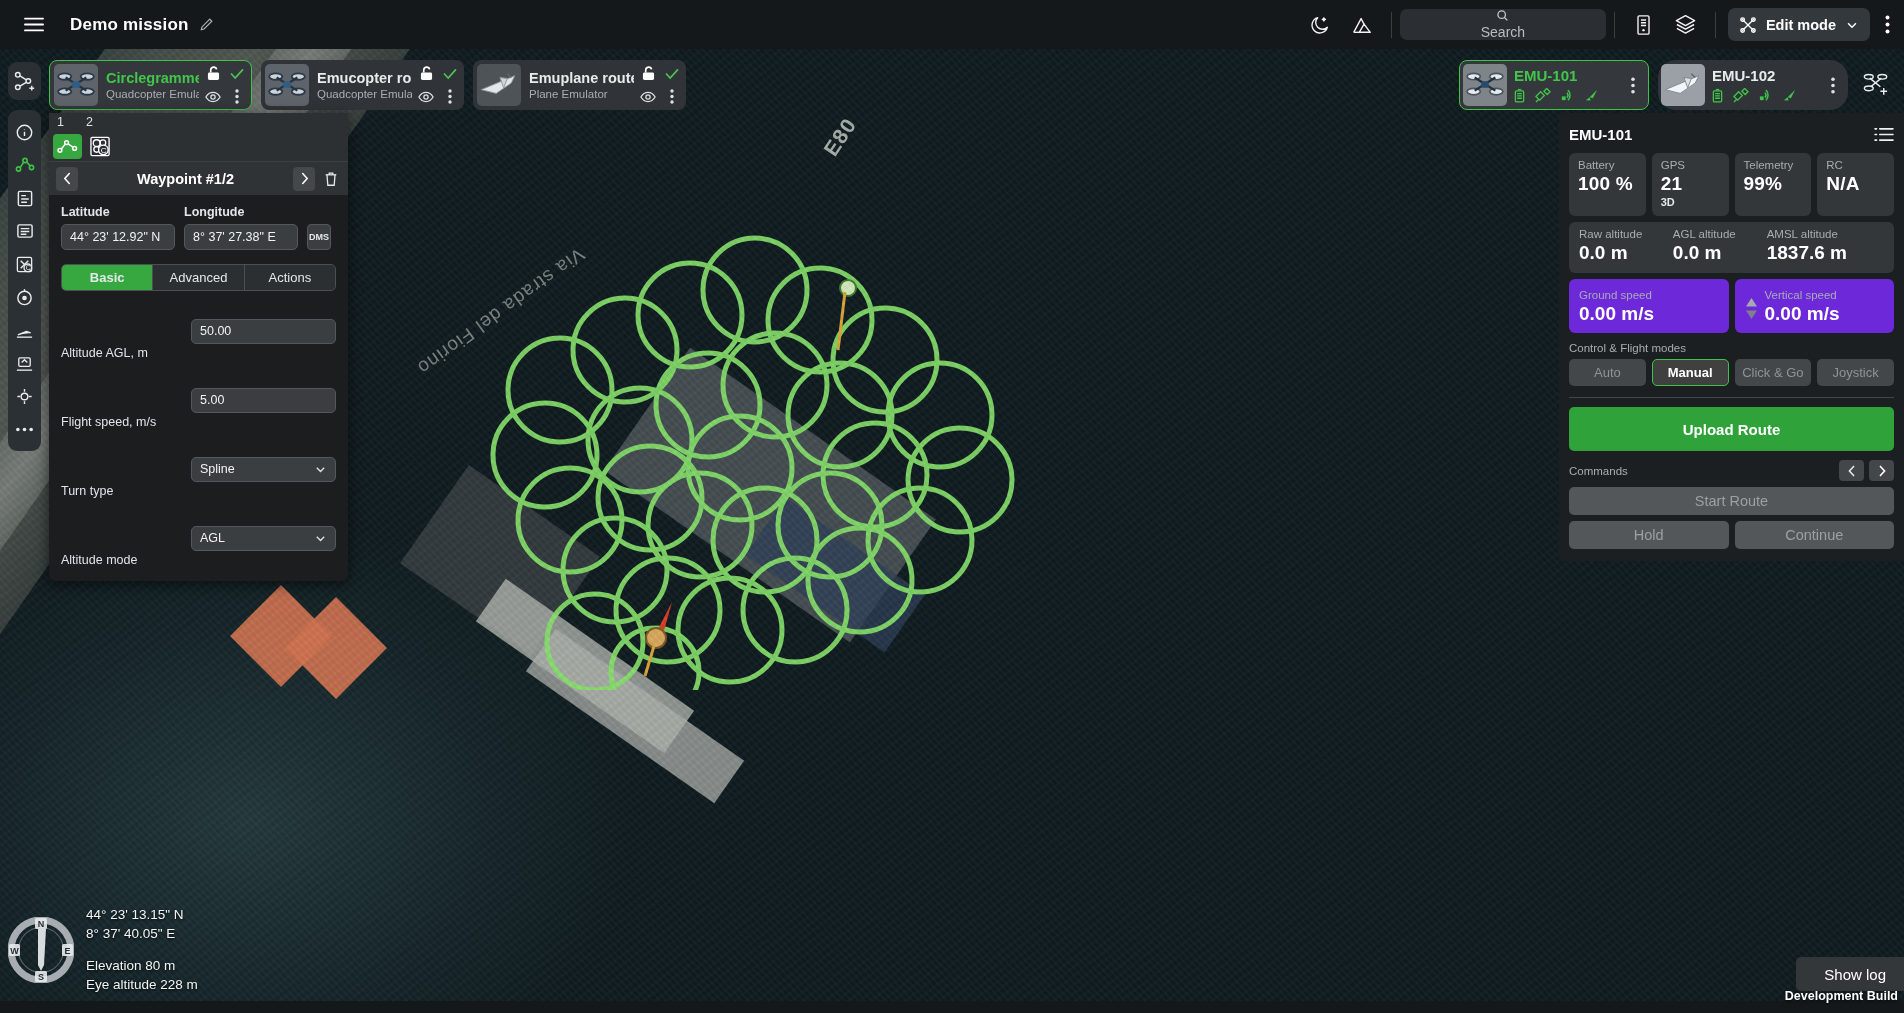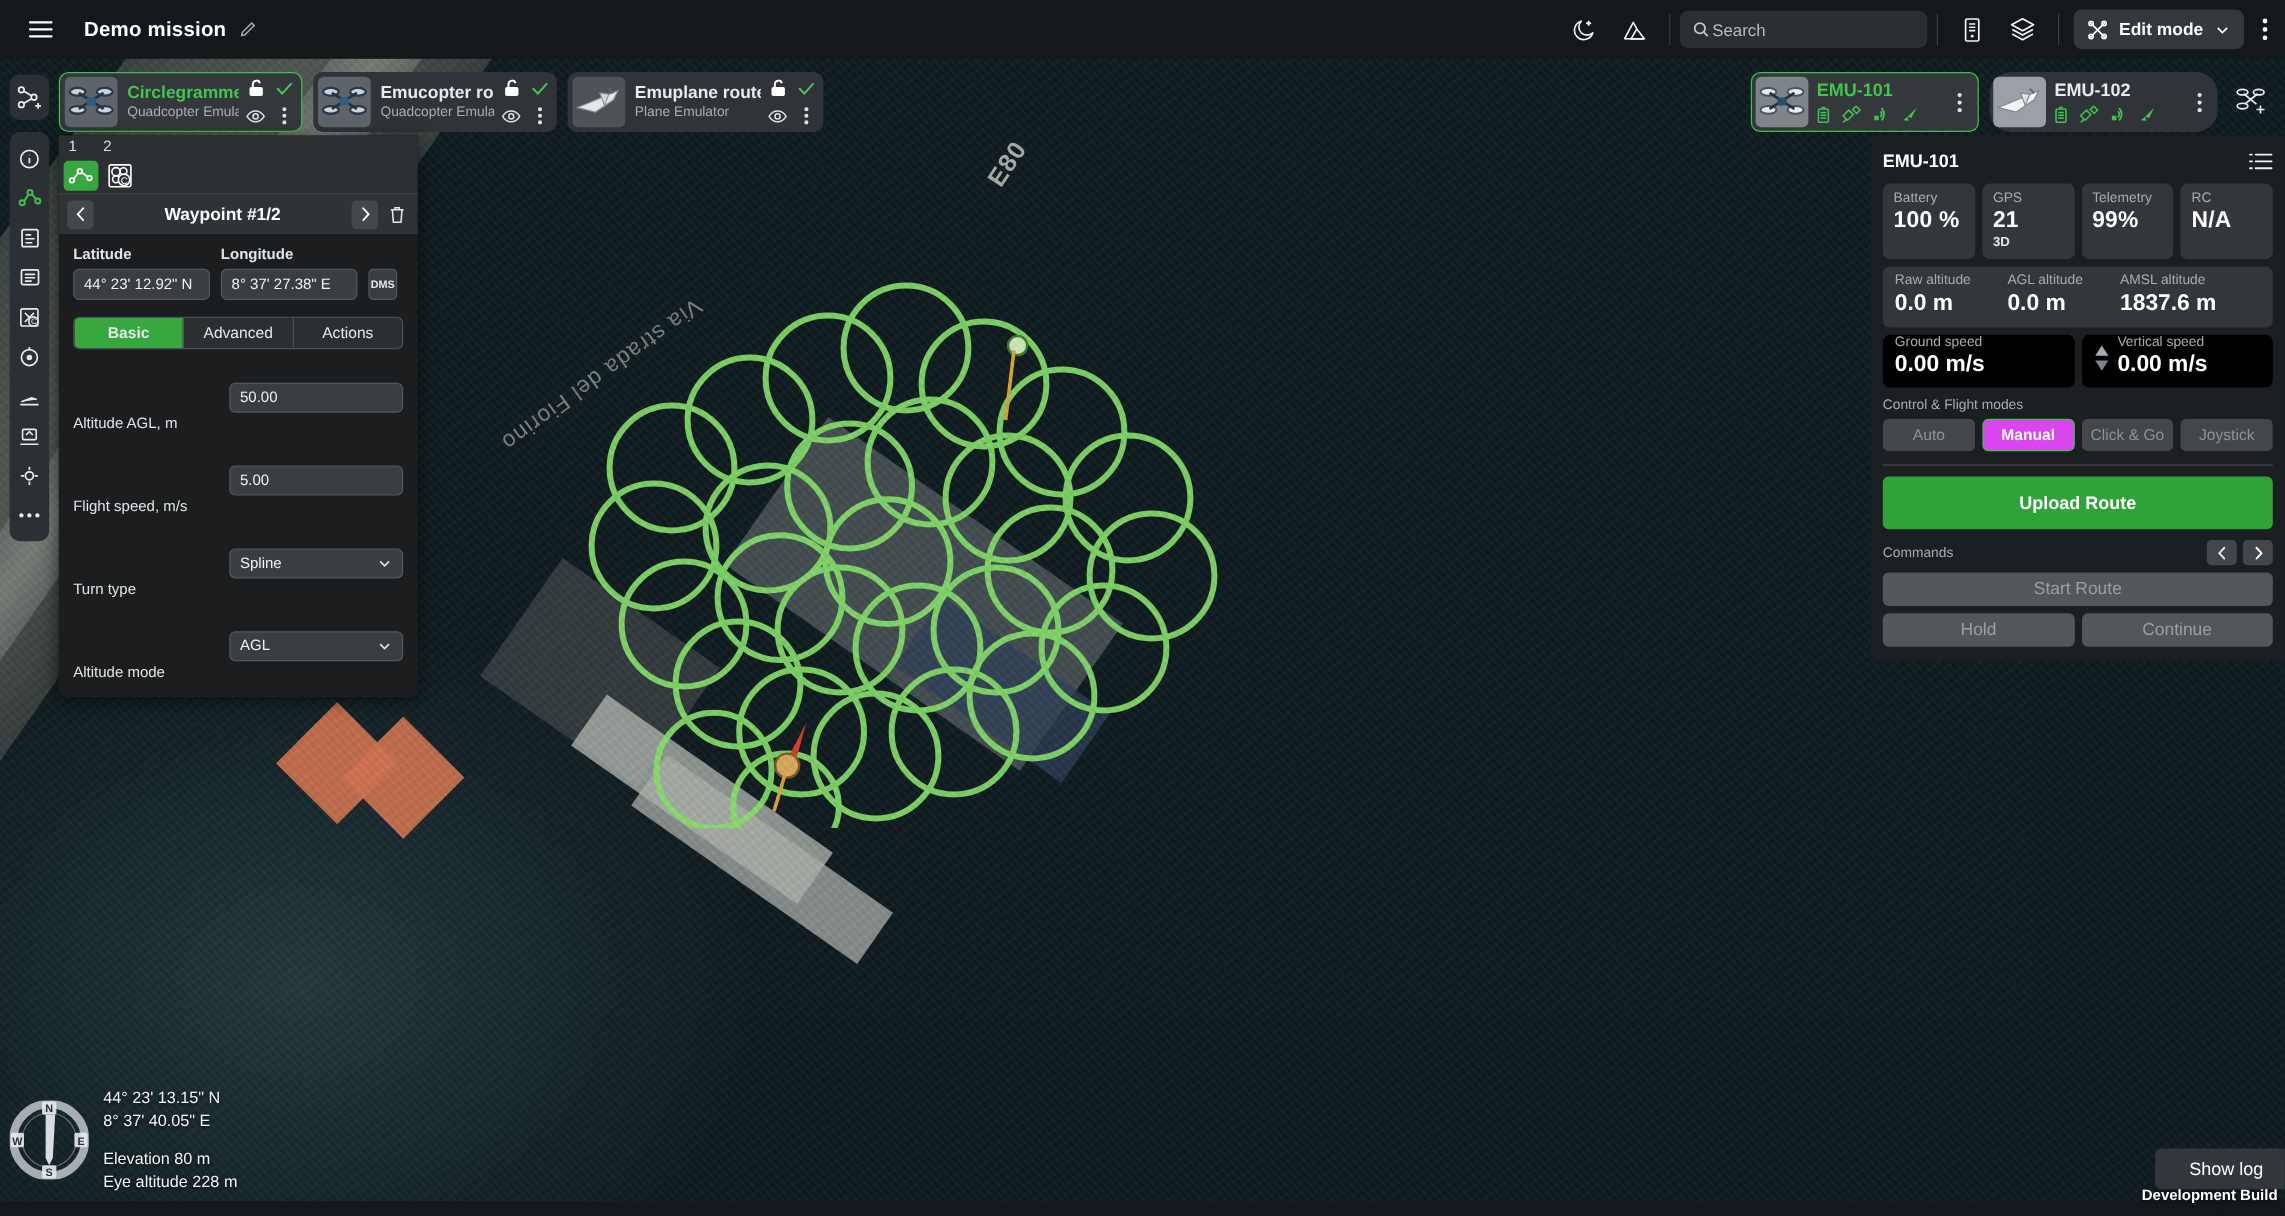--- a/index.html
+++ b/index.html
@@ -80,21 +80,21 @@
     background:#15181b; display:flex; align-items:center; z-index:40;
   }
   #hamburger { margin-left:14px; width:40px; height:40px; display:flex; align-items:center; justify-content:center; cursor:pointer; }
   #mission-title { margin-left:16px; font-size:17px; font-weight:600; letter-spacing:.2px; }
   #edit-title-icon { margin-left:10px; opacity:.75; cursor:pointer; display:flex; }
   .tb-spacer { flex:1; }
   .tb-btn { width:42px; height:42px; display:flex; align-items:center; justify-content:center; cursor:pointer; opacity:.95; }
   .tb-sep { width:1px; height:26px; background:#3a3f43; margin:0 8px; }
   #search-box {
     width:206px; height:31px; background:#2b2f33; border-radius:7px;
-    display:flex; align-items:center; padding:0 10px; gap:2px; cursor:text;
+    display:flex; align-items:center; padding:0 10px; gap:2px; cursor:text;flex-direction:column;
   }
   #search-box span.ph { color:#b9bdc1; font-size:14px; }
   #editmode-btn {
     height:33px; background:#33383c; border-radius:7px; display:flex; align-items:center;
     gap:9px; padding:0 11px; cursor:pointer; margin-left:4px;
   }
   #editmode-btn .lbl { font-size:14.5px; font-weight:600; }
   #kebab-top { width:34px; height:40px; display:flex; align-items:center; justify-content:center; cursor:pointer; }
 
   
@@ -218,30 +218,30 @@
   .tile { background:#33373a; border-radius:6px; padding:6px 9px 8px; }
   .tile .k { font-size:11.5px; color:#a8adb1; }
   .tile .v { font-size:19px; font-weight:700; margin-top:2px; letter-spacing:.2px; }
   .tile .s { font-size:11px; font-weight:700; color:#e4e7e9; margin-top:1px; }
   .tile.q { flex:1; }
   #alt-tile { background:#33373a; border-radius:6px; margin-top:6px; display:flex; padding:6px 10px 9px; }
   #alt-tile > div { flex:1; }
   #alt-tile .k { font-size:11.5px; color:#a8adb1; }
   #alt-tile .v { font-size:19px; font-weight:700; margin-top:2px; }
   .speed-row { display:flex; gap:6px; margin-top:6px; }
-  .speed-tile { flex:1; background:#000000; border-radius:6px; padding:0 10px 8px; display:flex; gap:7px;align-items:center; }
+  .speed-tile { flex:1; background:#6d28d9; border-radius:6px; padding:10px 10px 8px; display:flex; gap:7px;align-items:center; }
   .speed-tile .k { font-size:11.5px; color:#a8adb1; }
   .speed-tile .v { font-size:19px; font-weight:700; margin-top:2px; }
   #cf-label { font-size:11.5px; color:#a8adb1; margin-top:9px; }
   #mode-row { display:flex; gap:6px; margin-top:5px;justify-content:center; }
   .mode-btn {
     flex:1; height:27px; border-radius:5px; background:#43474a; display:flex; align-items:center;
     justify-content:center; font-size:13px; color:#8e9397; cursor:pointer; border:1.4px solid transparent;
   }
-  .mode-btn.on { background:#d946ef; border-color:#3ec347; color:#ffffff; font-weight:600; }
+  .mode-btn.on { background:#404040; border-color:#3ec347; color:#ffffff; font-weight:600; }
   #arm-row { display:flex; align-items:center; margin-top:10px; }
   #armed-state { font-size:15px; font-weight:700; flex:1; }
   #arm-btn { height:27px; padding:0 12px; border:1.3px solid #babfc2; border-radius:5px; font-size:13px;
     display:flex; align-items:center; cursor:pointer; }
   #takeoff-btn { height:27px; padding:0 12px; background:#43474a; border-radius:5px; font-size:13px;
     color:#8e9397; display:flex; align-items:center; margin-left:7px; cursor:pointer; }
   #telem-div { height:1px; background:#41464a; margin:11px 0 9px; }
   #upload-btn {
     height:44px; background:#2fa33a; border-radius:5px; display:flex; align-items:center;
     justify-content:center; font-size:15px; font-weight:700; cursor:pointer;

